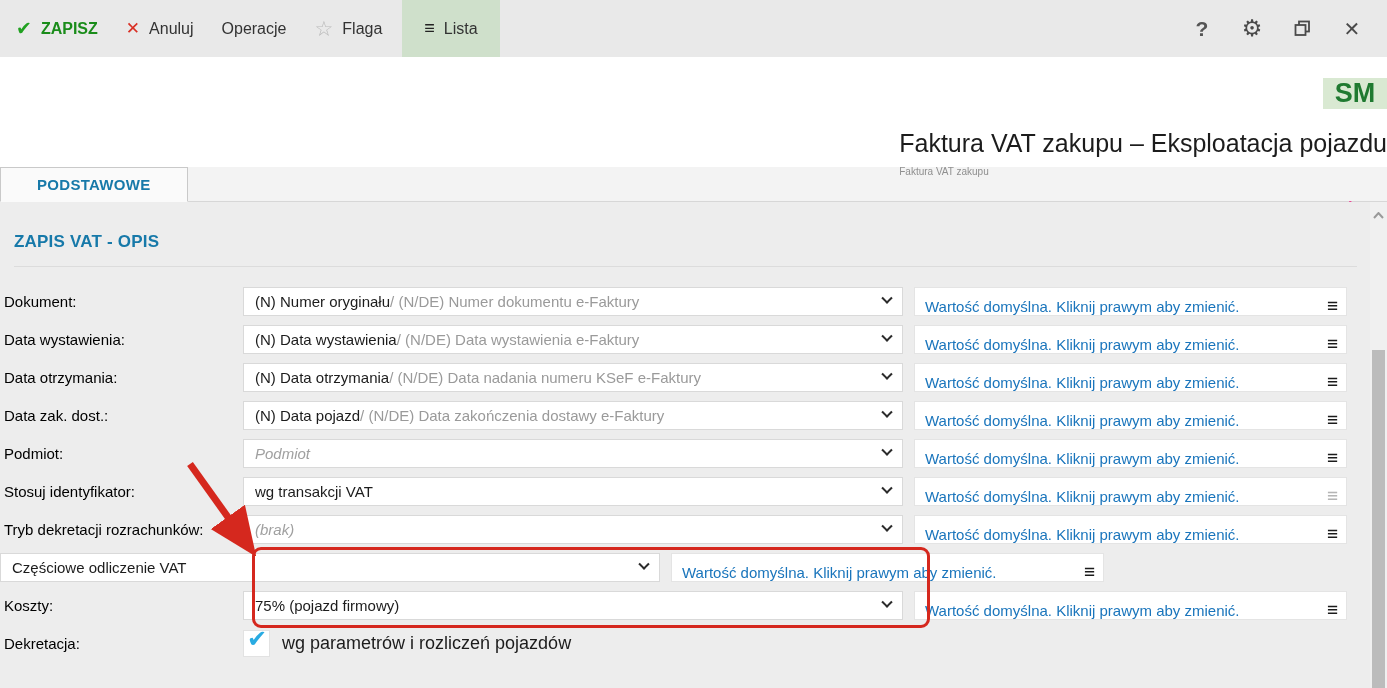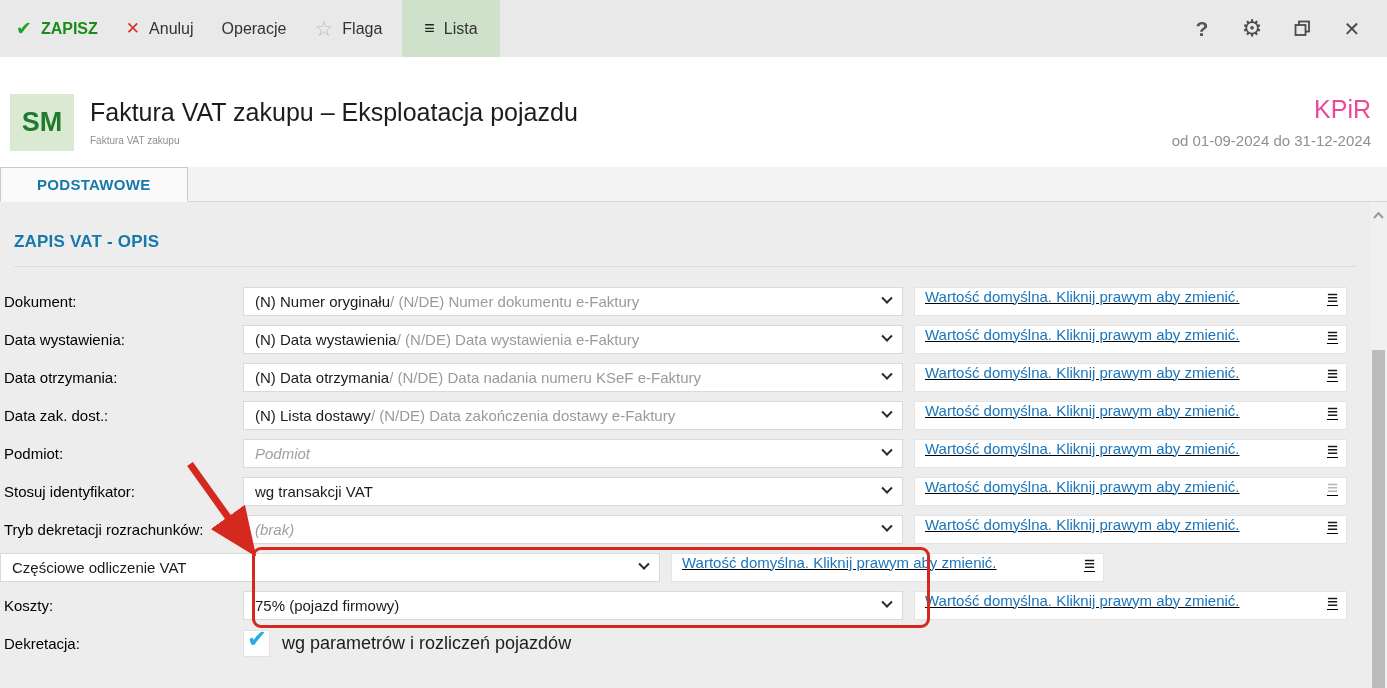--- a/index.html
+++ b/index.html
@@ -15,21 +15,21 @@
   .tb-cancel .ticon { color: #d93025; font-size: 17px; font-weight: bold; }
   .tb-flag .ticon { color: #b9b9b9; font-size: 21px; font-weight: normal; }
   .tb-list { background: #cfe0cb; padding: 0 22px; margin-left: 6px; }
   .tb-list .ticon { font-size: 18px; color: #222; }
   .tb-right { margin-left: auto; display: flex; align-items: center; gap: 0; padding-right: 10px; }
   .tb-ic { width: 50px; text-align: center; color: #4a4a4a; font-size: 20px; display: flex; justify-content: center; align-items: center; height: 57px; }
   .tb-ic.help { font-size: 21px; font-weight: bold; color: #555; }
   .tb-ic.gear { font-size: 23px; }
 
   
-  .header { height: 110px; background: #ffffff; display: flex; align-items: center; }
+  .header { height: 110px; background: #ffffff; display: flex; align-items: flex-end; flex-direction: column; }
   .badge { width: 64px; height: 57px; background: #d9e9d2; color: #1f7a30; font-size: 27px; font-weight: bold; display: flex; align-items: center; justify-content: center; margin: 21px 0 0 10px; }
   .hgroup { margin: 20px 0 0 16px; }
   .htitle { font-size: 25px; color: #1c1c1c; }
   .hsub { font-size: 10px; color: #8f8f8f; margin-top: 8px; }
   .hright { margin-left: auto; margin-right: 16px; margin-top: 20px; text-align: right; }
   .hrtitle { font-size: 25px; color: #ec4899; }
   .hrsub { font-size: 15px; color: #8f8f8f; margin-top: 8px; }
 
   
   .tabbar { height: 35px; background: #f3f3f3; border-bottom: 1px solid #d7d7d7; display: flex; align-items: flex-end; }
@@ -39,21 +39,21 @@
   .content { position: relative; height: 486px; background: #ededed; }
   .section-title { padding: 30px 0 0 14px; color: #1779a9; font-weight: bold; font-size: 17px; letter-spacing: .2px; }
   .divider { height: 1px; background: #dcdcdc; margin: 14px 30px 0 14px; }
   .rows { padding-top: 15px; }
   .row { height: 38px; display: flex; align-items: center; }
   .row-label { width: 243px; padding-left: 4px; font-size: 15px; color: #000000; flex: none; }
   .dd { width: 660px; height: 29px; background: #fff; border: 1px solid #d9d9d9; display: flex; align-items: center; padding: 0 11px; flex: none; font-size: 15px; color: #1c1c1c; white-space: nowrap; overflow: hidden; }
   .dd .v-sec { color: #9a9a9a; }
   .dd .ph { color: #a0a0a0; font-style: italic; }
   .caret { margin-left: auto; width: 8px; height: 8px; border-right: 2px solid #2b2b2b; border-bottom: 2px solid #2b2b2b; transform: rotate(45deg) translate(-2px,-2px); flex: none; }
-  .defbox { width: 433px; height: 29px; background: #fff; border: 1px solid #e4e4e4; margin-left: 11px; display: flex; align-items: flex-start; padding: 0 8px 0 10px; flex: none; text-decoration: underline; }
+  .defbox { width: 433px; height: 29px; background: #fff; border: 1px solid #e4e4e4; margin-left: 11px; display: flex; align-items: flex-end; padding: 0 8px 0 10px; flex: none; }
   .defbox .link { color: #1a75bc; font-size: 15px; white-space: nowrap; }
   .defbox .menu { margin-left: auto; font-size: 19px; font-weight: bold; color: #1b1b1b; line-height: 1; }
   .defbox .menu.disabled { color: #b5b5b5; font-weight: normal; }
   .cbox { width: 27px; height: 27px; background: #fff; border: 1px solid #e2e2e2; position: relative; flex: none; margin-right: 12px; }
   .cbox .chk { position: absolute; left: 3px; top: -6px; color: #29abe2; font-size: 24px; font-weight: bold; }
   .cb-label { font-size: 18px; color: #1c1c1c; }
 
   
   .anno-box { position: absolute; left: 252px; top: 345px; width: 678px; height: 81px; border: 3px solid #d5281e; border-radius: 9px; pointer-events: none; }
   .anno-arrow { position: absolute; left: 178px; top: 252px; pointer-events: none; }
@@ -162,21 +162,21 @@
       </div>
       <div class="defbox">
         <span class="link">Wartość domyślna. Kliknij prawym aby zmienić.</span>
         <span class="menu">≡</span>
       </div>
     </div>
 
     <div class="row">
       <span class="row-label">Data zak. dost.:</span>
       <div class="dd">
-        <span>(N) Lista dostawy</span>
+        <span>(N) Data pojazd</span>
           <span class="v-sec"> / (N/DE) Data zakończenia dostawy e-Faktury</span>
         <span class="caret"></span>
       </div>
       <div class="defbox">
         <span class="link">Wartość domyślna. Kliknij prawym aby zmienić.</span>
         <span class="menu">≡</span>
       </div>
     </div>
 
     <div class="row">

